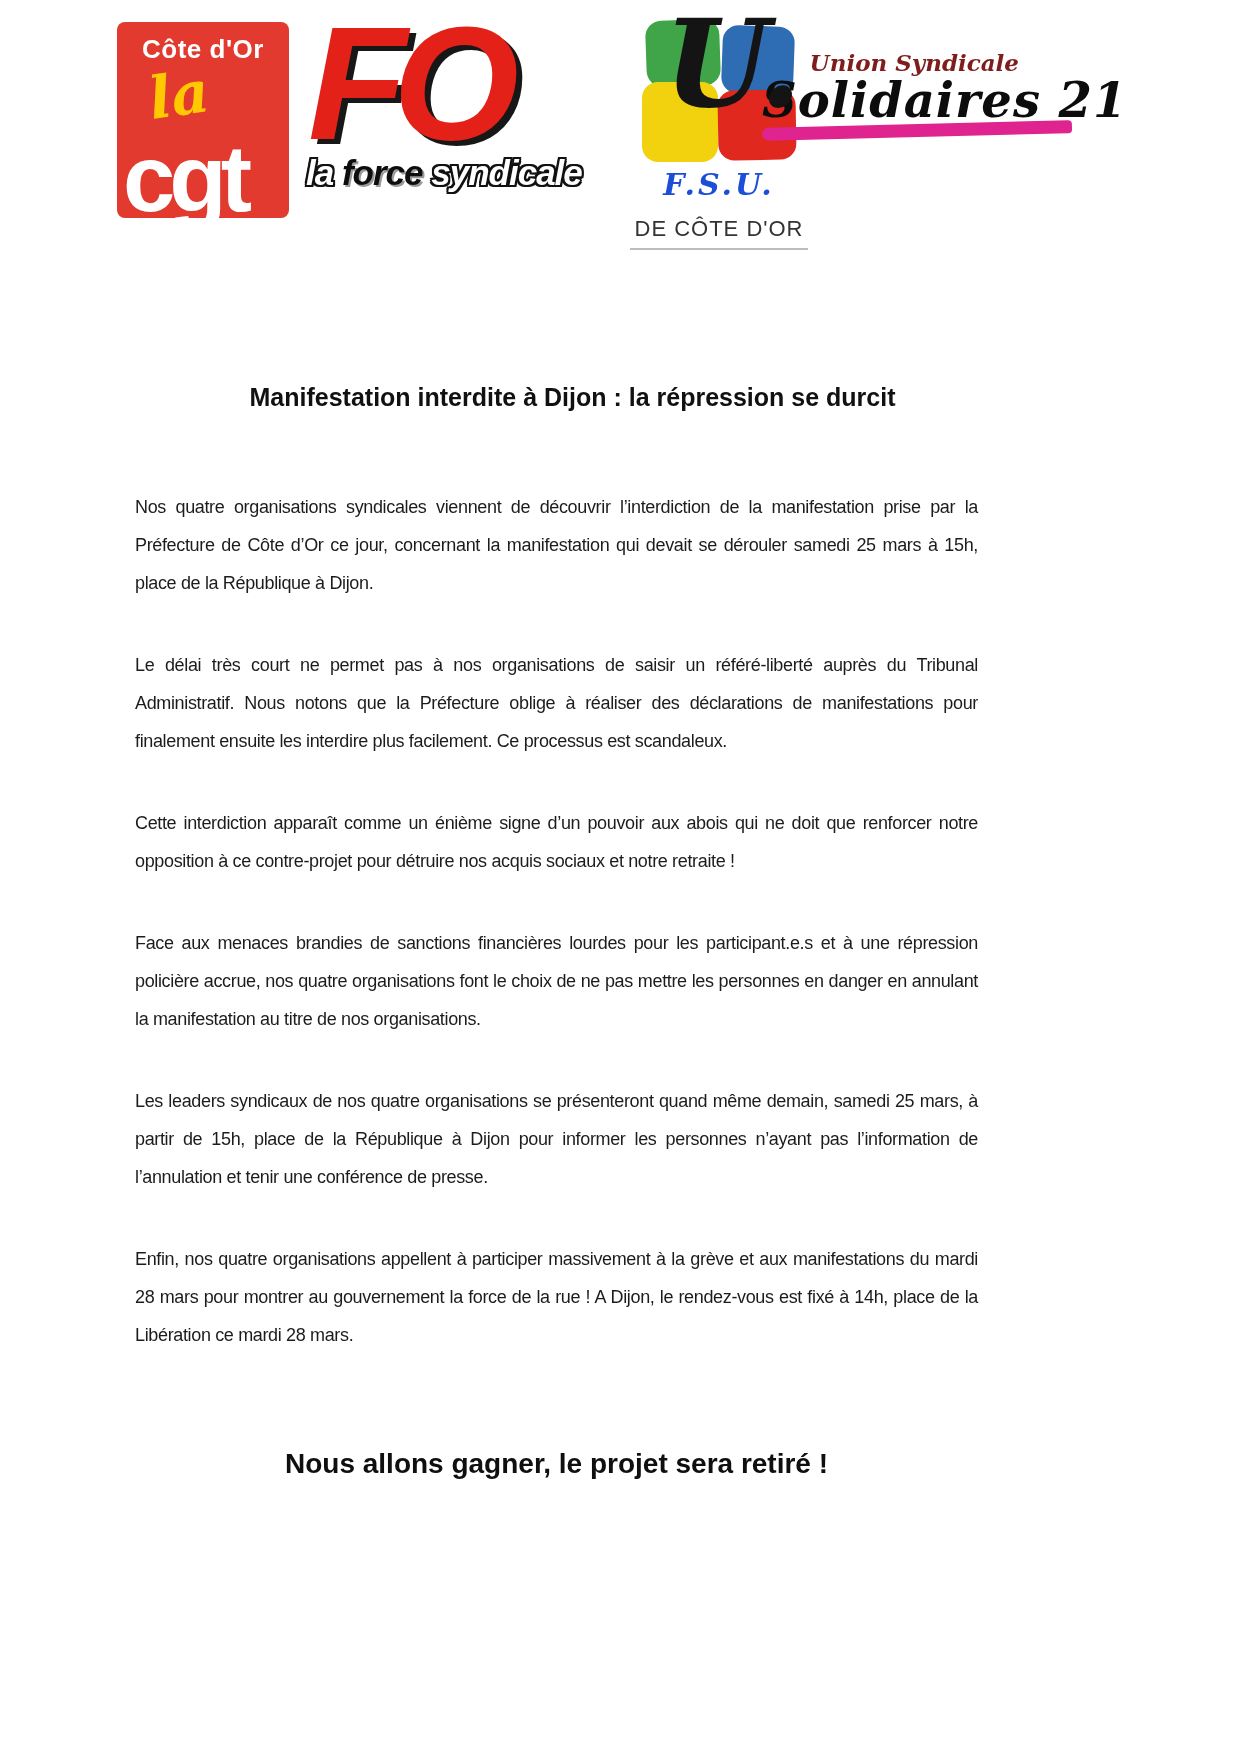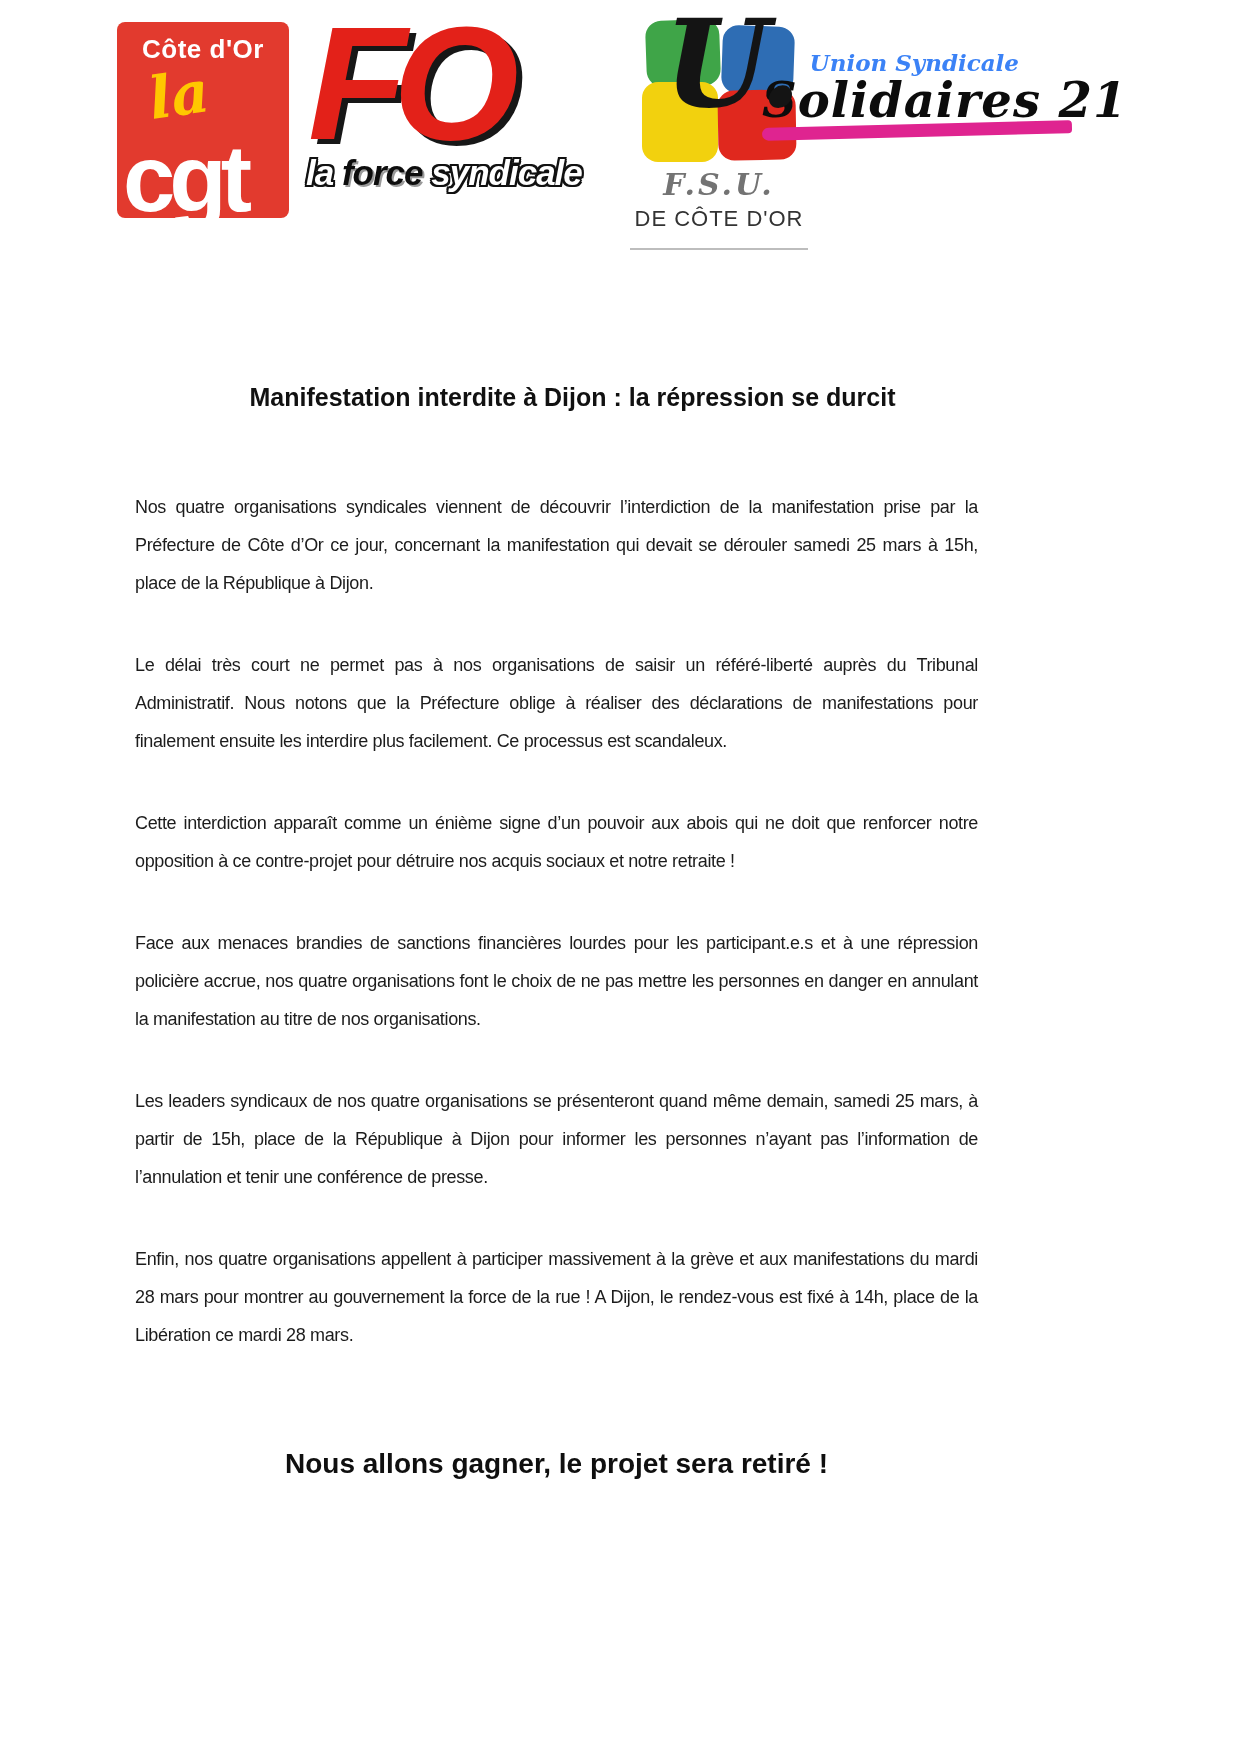--- a/index.html
+++ b/index.html
@@ -40,29 +40,29 @@
     border-bottom:2px solid #bdbdbd; box-sizing:border-box; }
   .fsu-art { position:relative; height:150px; }
   .fsu-patch { position:absolute; }
   .fsu-green  { left:16px; top:4px;  width:74px; height:66px; background:#3fa548; border-radius:16px; transform:rotate(-2deg); }
   .fsu-blue   { left:92px; top:10px; width:72px; height:68px; background:#2e6db4; border-radius:16px; transform:rotate(2deg); }
   .fsu-yellow { left:12px; top:66px; width:76px; height:80px; background:#f2d10e; border-radius:16px; }
   .fsu-red    { left:88px; top:74px; width:78px; height:70px; background:#e0281e; border-radius:16px; transform:rotate(-1deg); }
   .fsu-monogram { position:absolute; left:34px; top:-20px; color:#141414;
     font-family:"DejaVu Serif", serif; font-style:italic; font-weight:900;
     font-size:122px; line-height:1.1; z-index:2; }
-  .fsu-acronym { text-align:center; margin-top:4px; color:#737373;
+  .fsu-acronym { text-align:center; margin-top:4px; color:#1d4ed8;
     font-family:"DejaVu Serif", serif; font-style:italic; font-weight:bold;
     font-size:30px; letter-spacing:3px; line-height:1; }
-  .fsu-region { text-align:center; margin-top:8px; color:#333;
+  .fsu-region { text-align:center; margin-top:18px; color:#333;
     font-size:22px; letter-spacing:1px; line-height:1; }
 
   
   .logo-solidaires { left:762px; top:50px; width:315px; height:128px; }
-  .sol-small { text-align:right; padding-right:58px; color:#3b82f6;
+  .sol-small { text-align:right; padding-right:58px; color:#7f1d1d;
     font-family:"DejaVu Serif", serif; font-style:italic; font-weight:bold;
     font-size:23px; line-height:1.1; }
   .sol-name { text-align:center; color:#0c0c0c; margin-top:-2px;
     font-family:"DejaVu Serif", serif; font-style:italic; font-weight:bold;
     font-size:48px; letter-spacing:1px; line-height:1.15; white-space:nowrap; }
   .sol-stroke { margin-top:-4px; width:310px; height:13px; background:#df2490;
     border-radius:10px 6px 6px 10px; transform:rotate(-1.4deg); }
 
   
   .dateline { position:absolute; top:256px; left:135px; width:843px;

